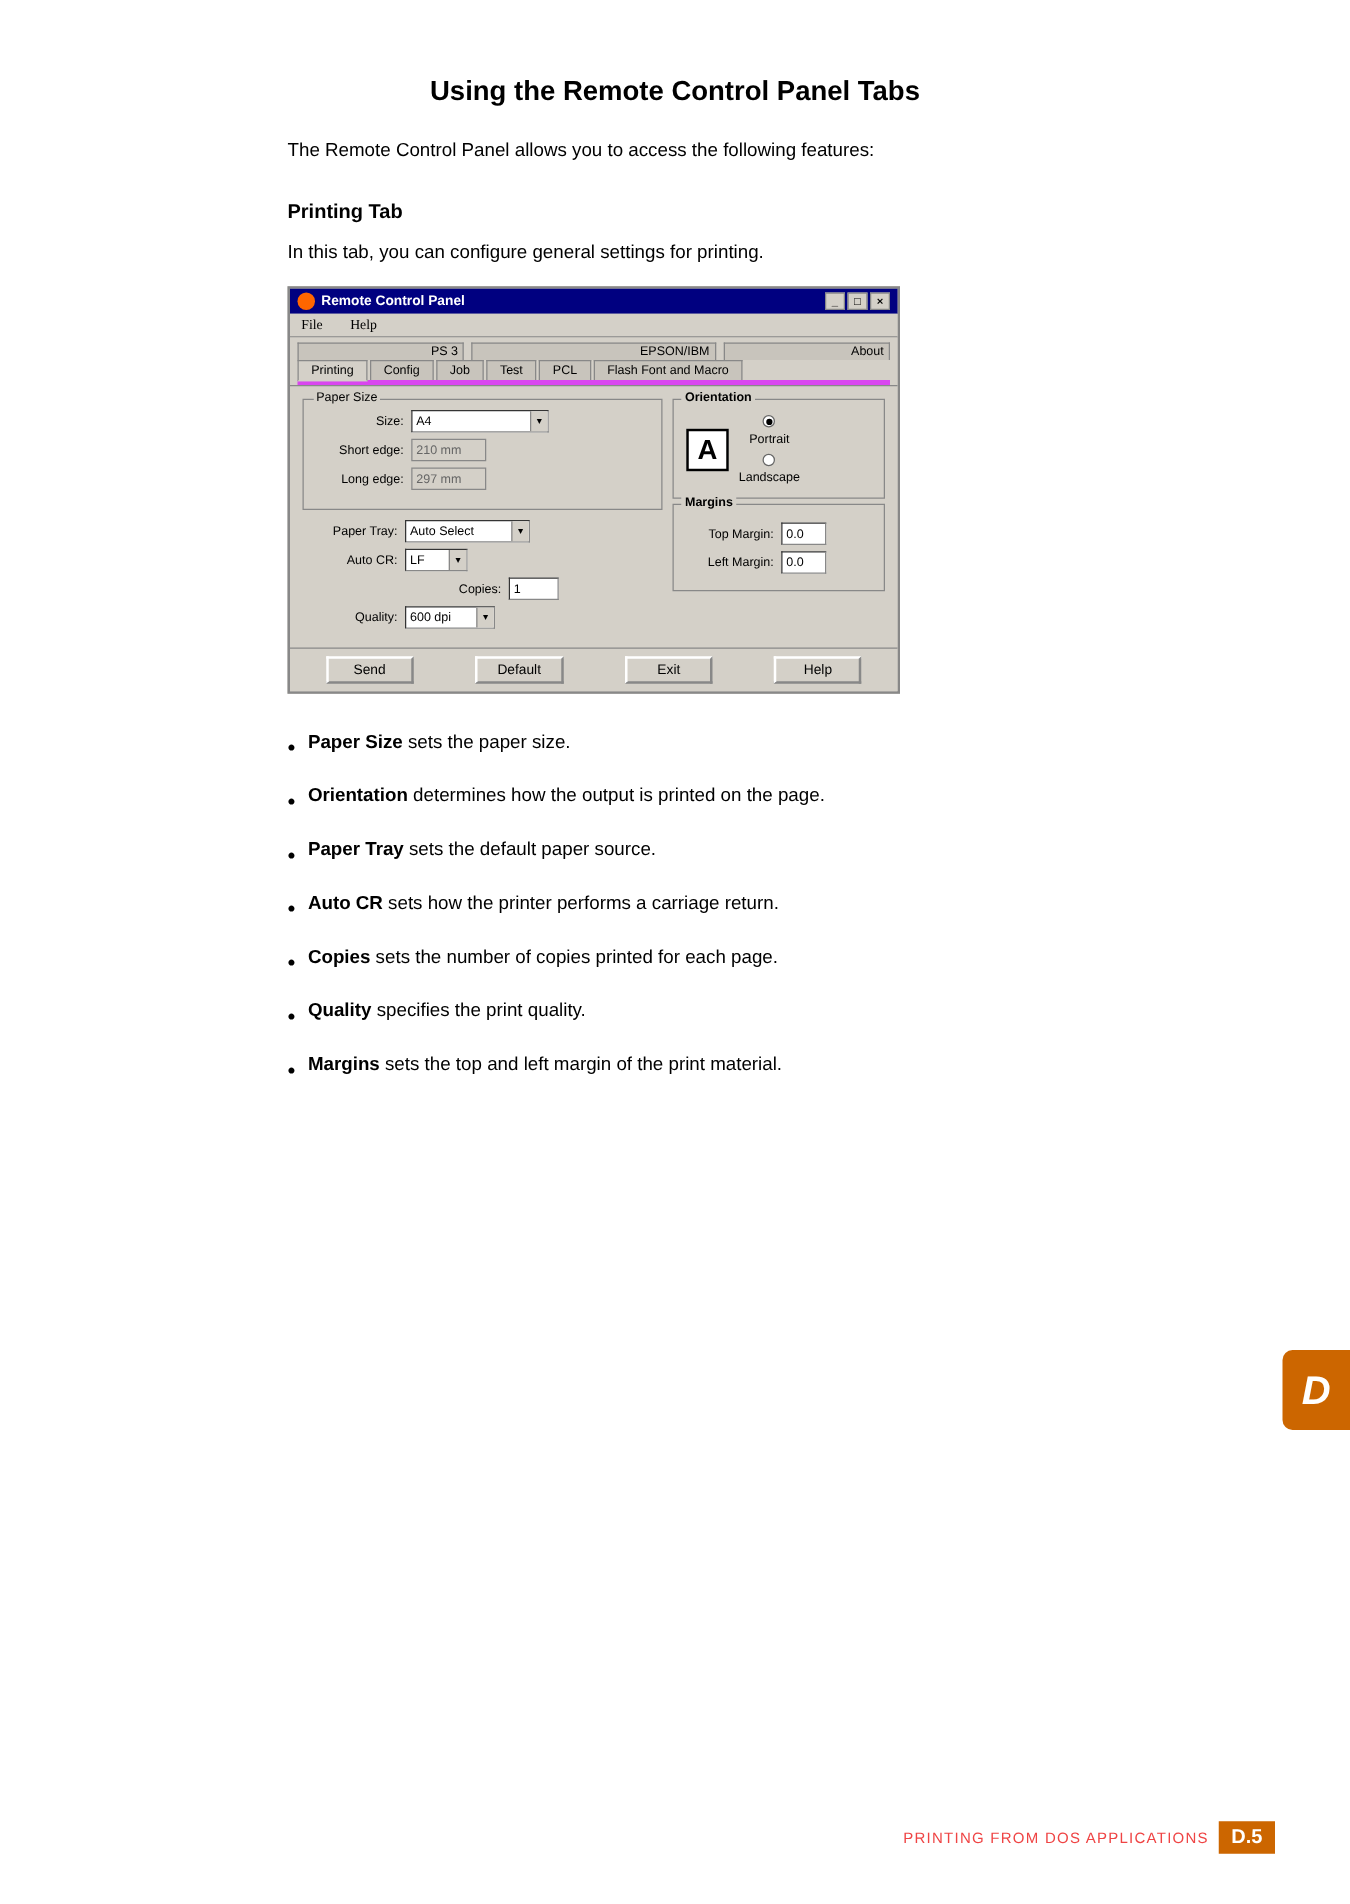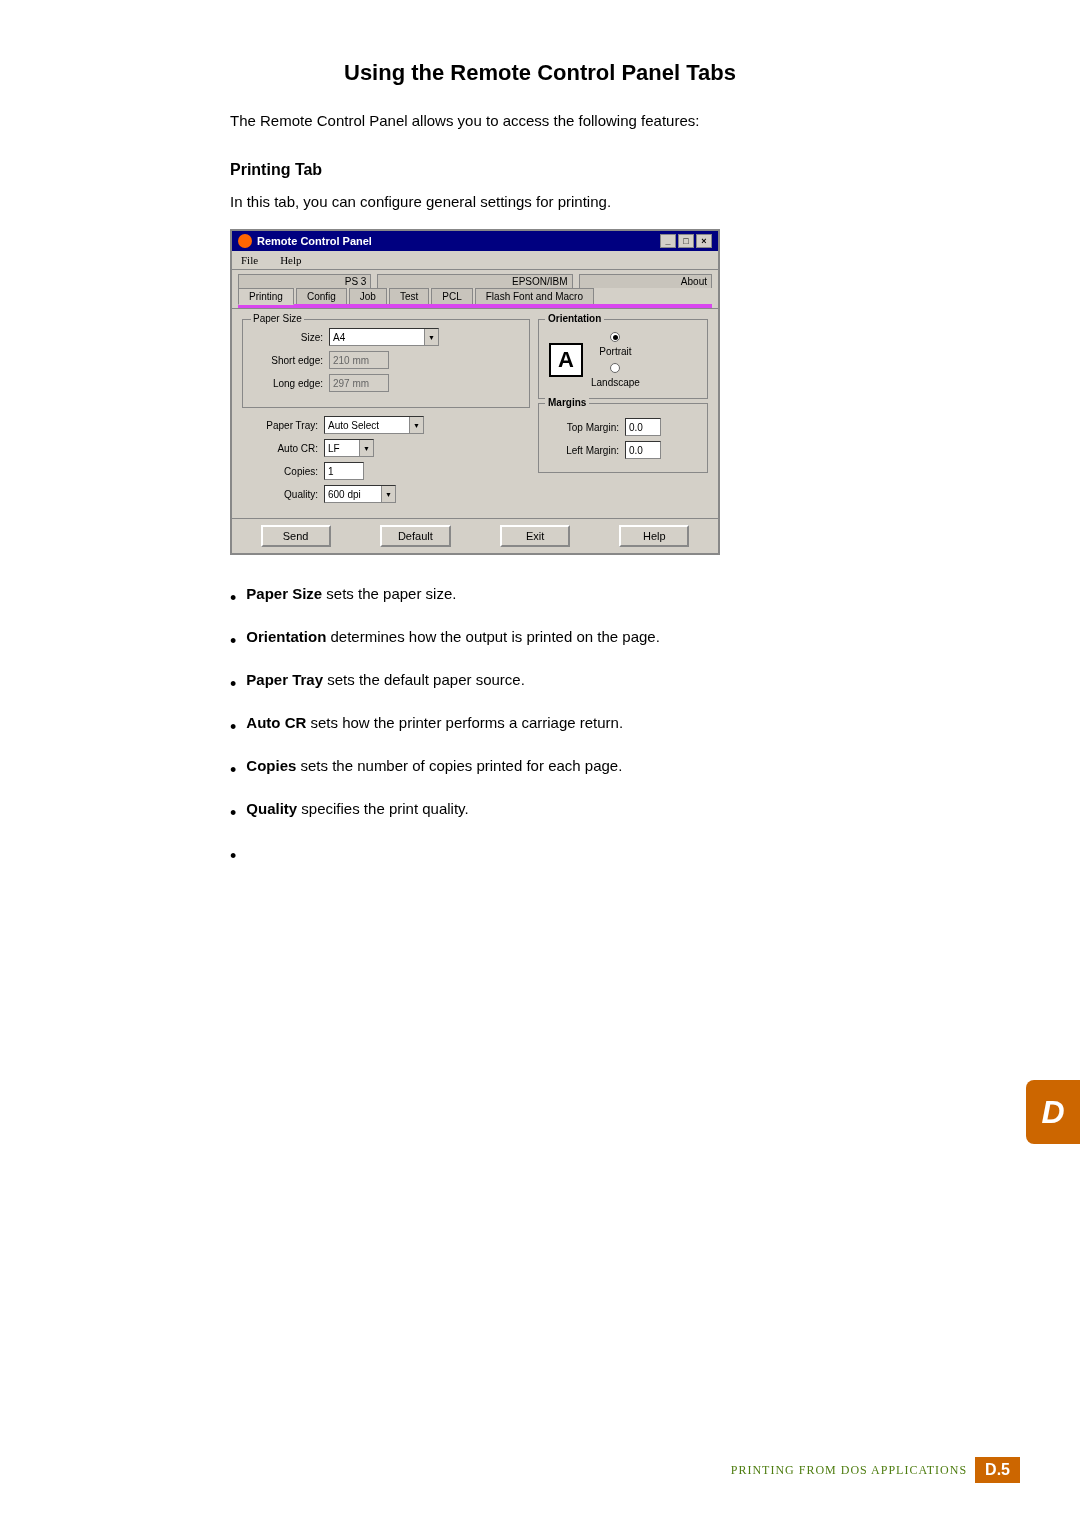--- a/index.html
+++ b/index.html
@@ -321,24 +321,23 @@
       right: 60px;
       display: flex;
       align-items: center;
       gap: 0;
       font-size: 12px;
     }
 
     .footer-text {
       font-variant: small-caps;
       letter-spacing: 1px;
-      color: #4d7c0f;
+      color: #ef4444;
       font-size: 12px;
       text-transform: uppercase;
-      font-family: Liberation Serif, serif;
     }
 
     .footer-badge {
       background: #cc6600;
       color: white;
       font-weight: bold;
       font-size: 16px;
       padding: 4px 10px;
       margin-left: 8px;
     }
@@ -532,21 +531,21 @@
             </div>
 
             <div class="win-form-row" style="margin-bottom:5px;">
               <span class="win-label" style="min-width:76px;">Auto CR:</span>
               <div class="win-select-wrapper" style="width:50px;">
                 <span class="win-select-text">LF</span>
                 <div class="win-select-arrow">▼</div>
               </div>
             </div>
 
-            <div class="win-form-row" style="margin-bottom:5px;">
+            <div class="win-form-row" style="margin-bottom:5px;justify-content:center;">
               <span class="win-label" style="min-width:76px;">Copies:</span>
               <input class="win-input" type="text" style="width: 40px;" value="1">
             </div>
 
             <div class="win-form-row">
               <span class="win-label" style="min-width:76px;">Quality:</span>
               <div class="win-select-wrapper" style="width:72px;">
                 <span class="win-select-text">600 dpi</span>
                 <div class="win-select-arrow">▼</div>
               </div>
@@ -616,20 +615,21 @@
     <li>
       <span class="bullet-dot">•</span>
       <span><span class="bullet-bold">Copies</span> sets the number of copies printed for each page.</span>
     </li>
     <li>
       <span class="bullet-dot">•</span>
       <span><span class="bullet-bold">Quality</span> specifies the print quality.</span>
     </li>
     <li>
       <span class="bullet-dot">•</span>
+      <span><span class="bullet-bold">Margins</span> sets the top and left margin of the print material.</span>
     </li>
   </ul>
 </div>
 
 <div class="page-footer">
   <span class="footer-text">Printing From DOS Applications</span>
   <span class="footer-badge">D.5</span>
 </div>
 
 <div class="side-tab">D</div>

